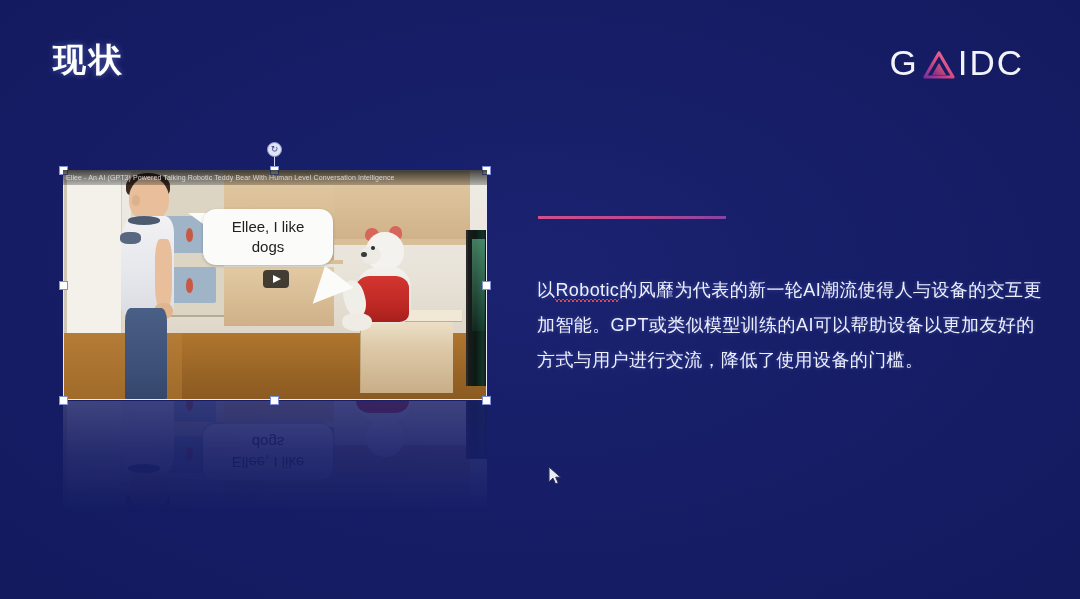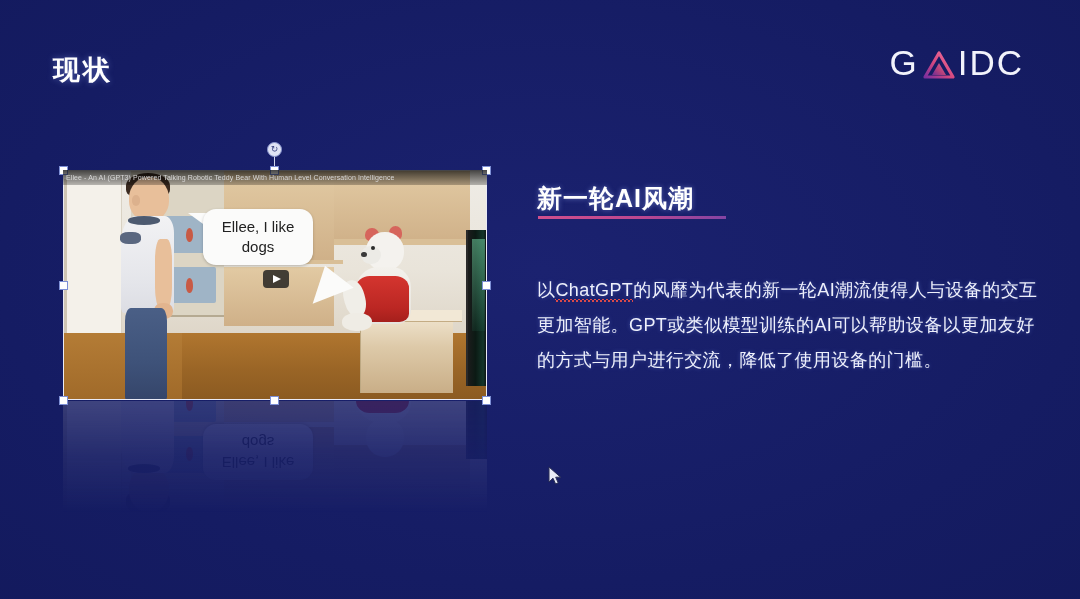--- a/index.html
+++ b/index.html
@@ -11,22 +11,22 @@
   }
   #slide {
     position: relative;
     width: 1080px; height: 599px;
     background: radial-gradient(ellipse 1200px 700px at 50% 45%, #1b2270 0%, #151c63 45%, #101654 100%);
     overflow: hidden;
   }
 
   
   .slide-title {
-    position: absolute; left: 53px; top: 52px;
-    font-size: 27px; font-weight: 700; color: #ffffff;
+    position: absolute; left: 53px; top: 38px;
+    font-size: 33px; font-weight: 700; color: #ffffff;
     letter-spacing: 3px;
     text-shadow: 0 0 6px rgba(150,170,255,.45);
   }
   .logo {
     position: absolute; right: 56px; top: 40px;
     display: flex; align-items: center; height: 44px;
   }
   .logo-text { font-size: 35px; color: #f2f3fb; letter-spacing: 2px; font-weight: 400; line-height: 1; }
   .logo-tri { width: 34px; height: 30px; margin: 0 2px 0 3px; position: relative; top: 3px; }
 
@@ -170,21 +170,21 @@
   .ted-leg { position: absolute; left: 65.8%; top: 62%; width: 7%; height: 8%;
     background: #efece5; border-radius: 45%; }
 
   
   .bubble {
     position: absolute; background: #fbfbfa; color: #222;
     border-radius: 13px; text-align: center;
     font-size: 15px; line-height: 20px; padding: 8px 12px;
     box-shadow: 0 1px 3px rgba(0,0,0,.22); z-index: 5;
   }
-  .b1 { left: 140px; top: 39px; width: 110px; }
+  .b1 { left: 140px; top: 39px; width: 130px; }
   .b2 { left: 115px; top: 135px; width: 145px; }
   .tail { position: absolute; width: 0; height: 0; z-index: 4; }
   .tail1 { left: 125px; top: 43px;
     border-top: 0 solid transparent; border-bottom: 16px solid transparent;
     border-right: 22px solid #fbfbfa; }
   .tail2 { left: 255px; top: 100px;
     border-top: 12px solid transparent; border-bottom: 28px solid transparent;
     border-left: 34px solid #fbfbfa; transform: rotate(18deg); }
 
   .play-btn {
@@ -227,24 +227,23 @@
           <stop offset="45%" stop-color="#d4477f"></stop>
           <stop offset="100%" stop-color="#f4739c"></stop>
         </linearGradient>
       </defs>
       <path d="M17 3 L31 27 L3 27 Z" fill="none" stroke="url(#trigrad)" stroke-width="3.2" stroke-linejoin="round"></path>
       <path d="M17 13 L24 25 L10 25 Z" fill="url(#trigrad)" opacity="0.85"></path>
     </svg>
     <span class="logo-text">IDC</span>
   </div>
 
-  <div class="rc-heading">新一轮AI风潮</div>
   <div class="rc-underline"></div>
   <div class="rc-body">
-    <span>以</span><span class="misspelled">ChatGPT</span><span>的风靡为代表的新一轮AI潮流使得人与设备的交互更加智能。GPT或类似模型训练的AI可以帮助设备以更加友好的方式与用户进行交流，降低了使用设备的门槛。</span>
+    <span>以</span><span class="misspelled">Robotic</span><span>的风靡为代表的新一轮AI潮流使得人与设备的交互更加智能。GPT或类似模型训练的AI可以帮助设备以更加友好的方式与用户进行交流，降低了使用设备的门槛。</span>
   </div>
 
   <div id="pic-wrap">
     <div id="pic">
       <div class="scene">
         <div class="wall"></div>
         <div class="door-frame"></div>
         <div class="door"></div>
         <div class="cab-l"></div>
         <div class="bin" style="left:24%;top:20%;width:12%;height:16%;">

